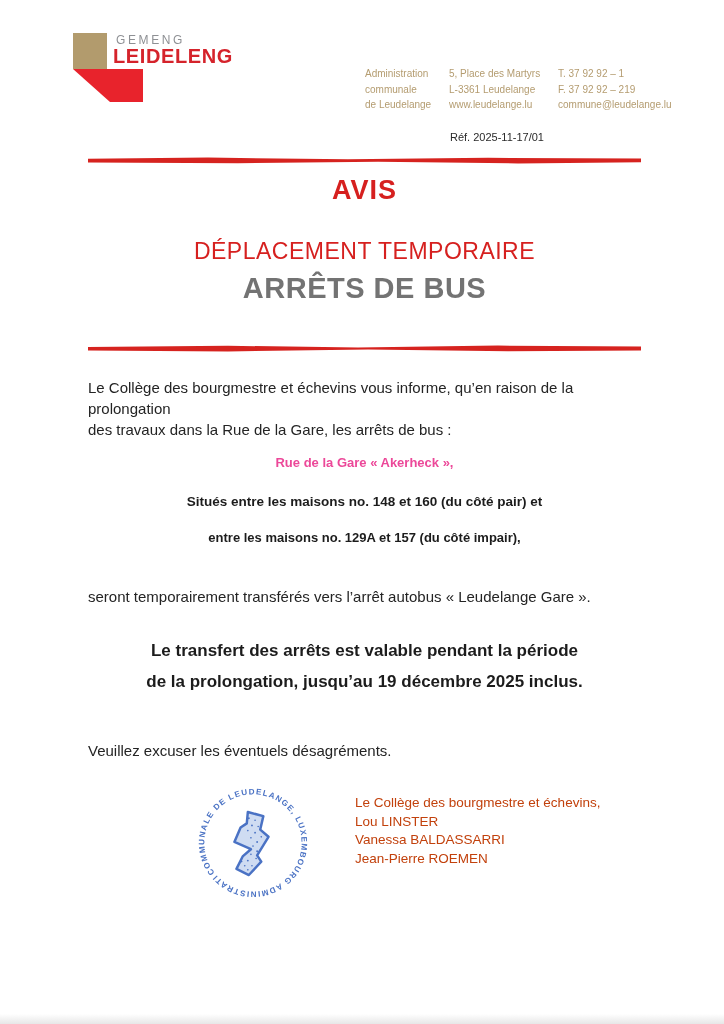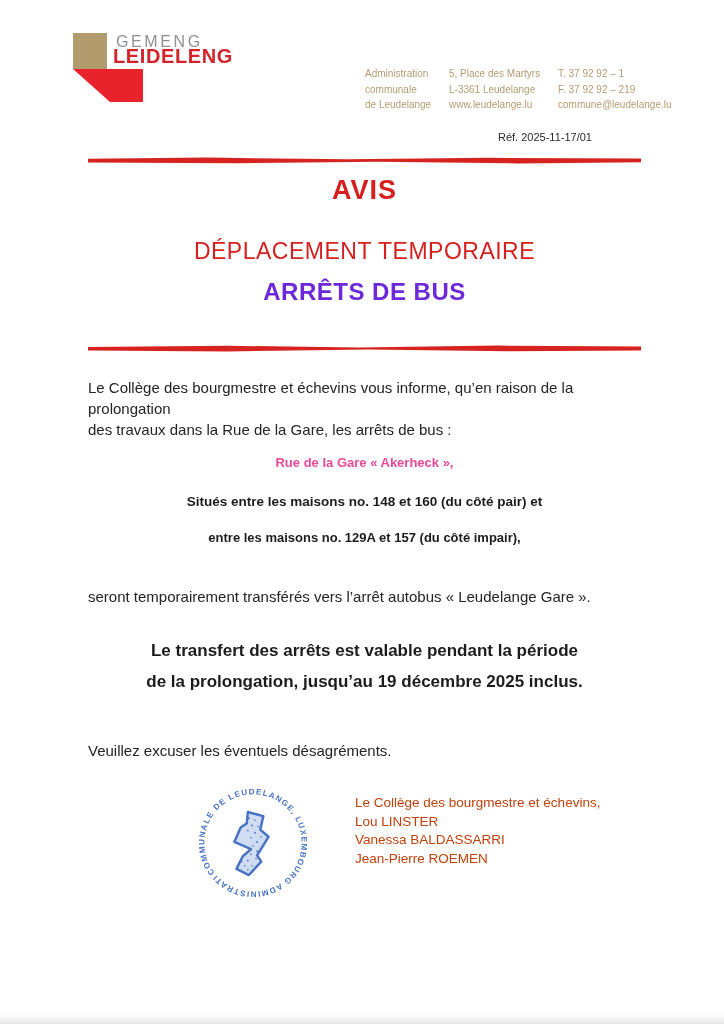--- a/index.html
+++ b/index.html
@@ -7,42 +7,42 @@
     position: relative;
     width: 724px; height: 1024px;
     background: #ffffff;
     font-family: "Liberation Sans", sans-serif;
     color: #222222;
     overflow: hidden;
   }
   
   .logo-square { position: absolute; left: 73px; top: 33px; width: 34px; height: 36px; background: #b29b6d; }
   .logo-flag   { position: absolute; left: 73px; top: 69px; width: 70px; height: 33px; }
-  .brand-top   { position: absolute; left: 116px; top: 33px; font-size: 16px; letter-spacing: 2.6px; color: #8e9094; font-weight: 500; }
+  .brand-top   { position: absolute; left: 116px; top: 33px; font-size: 12px; letter-spacing: 2.6px; color: #8e9094; font-weight: 500; }
   .brand-name  { position: absolute; left: 113px; top: 45px; font-size: 20px; font-weight: bold; letter-spacing: 0.6px; color: #d5232b; }
 
   .contact { position: absolute; left: 365px; top: 66px; display: flex; }
   .contact .col { font-size: 10px; line-height: 15.5px; color: #b49c70; }
   .contact .col1 { width: 84px; }
   .contact .col2 { width: 109px; }
   .contact .col3 { width: 130px; }
 
-  .reference { position: absolute; left: 450px; top: 131px; width: 190px; text-align: center;
+  .reference { position: absolute; left: 450px; top: 131px; width: 190px; text-align: left;
                font-size: 11px; color: #2a2a2a; }
 
   
   .brush { position: absolute; left: 88px; width: 553px; height: 9px; }
   .brush.top    { top: 156px; }
   .brush.bottom { top: 344px; }
 
   
   .content-center { position: absolute; left: 88px; width: 553px; text-align: center; }
   .title-avis { top: 175px; font-size: 27px; font-weight: bold; color: #d6201f; letter-spacing: 1px; }
   .subtitle-1 { top: 238px; font-size: 23px; font-weight: normal; color: #d6201f; letter-spacing: 0.5px; }
-  .subtitle-2 { top: 278px; font-size: 24px; font-weight: bold; color: #6d28d9; letter-spacing: 0.5px; }
+  .subtitle-2 { top: 272px; font-size: 29px; font-weight: bold; color: #737373; letter-spacing: 0.5px; }
 
   
   .body-left { position: absolute; left: 88px; width: 565px; font-size: 15px; line-height: 21px; color: #242424; }
   .intro     { top: 377px; }
   .street    { top: 455px; font-size: 13px; font-weight: bold; color: #ec4899; }
   .loc-1     { top: 494px; font-size: 13.5px; font-weight: bold; color: #1c1c1c; }
   .loc-2     { top: 530px; font-size: 13px; font-weight: bold; color: #1c1c1c; }
   .transfer  { top: 586px; }
   .period    { top: 635px; font-size: 17px; font-weight: bold; line-height: 31px; color: #1c1c1c; }
   .apology   { top: 740px; }

